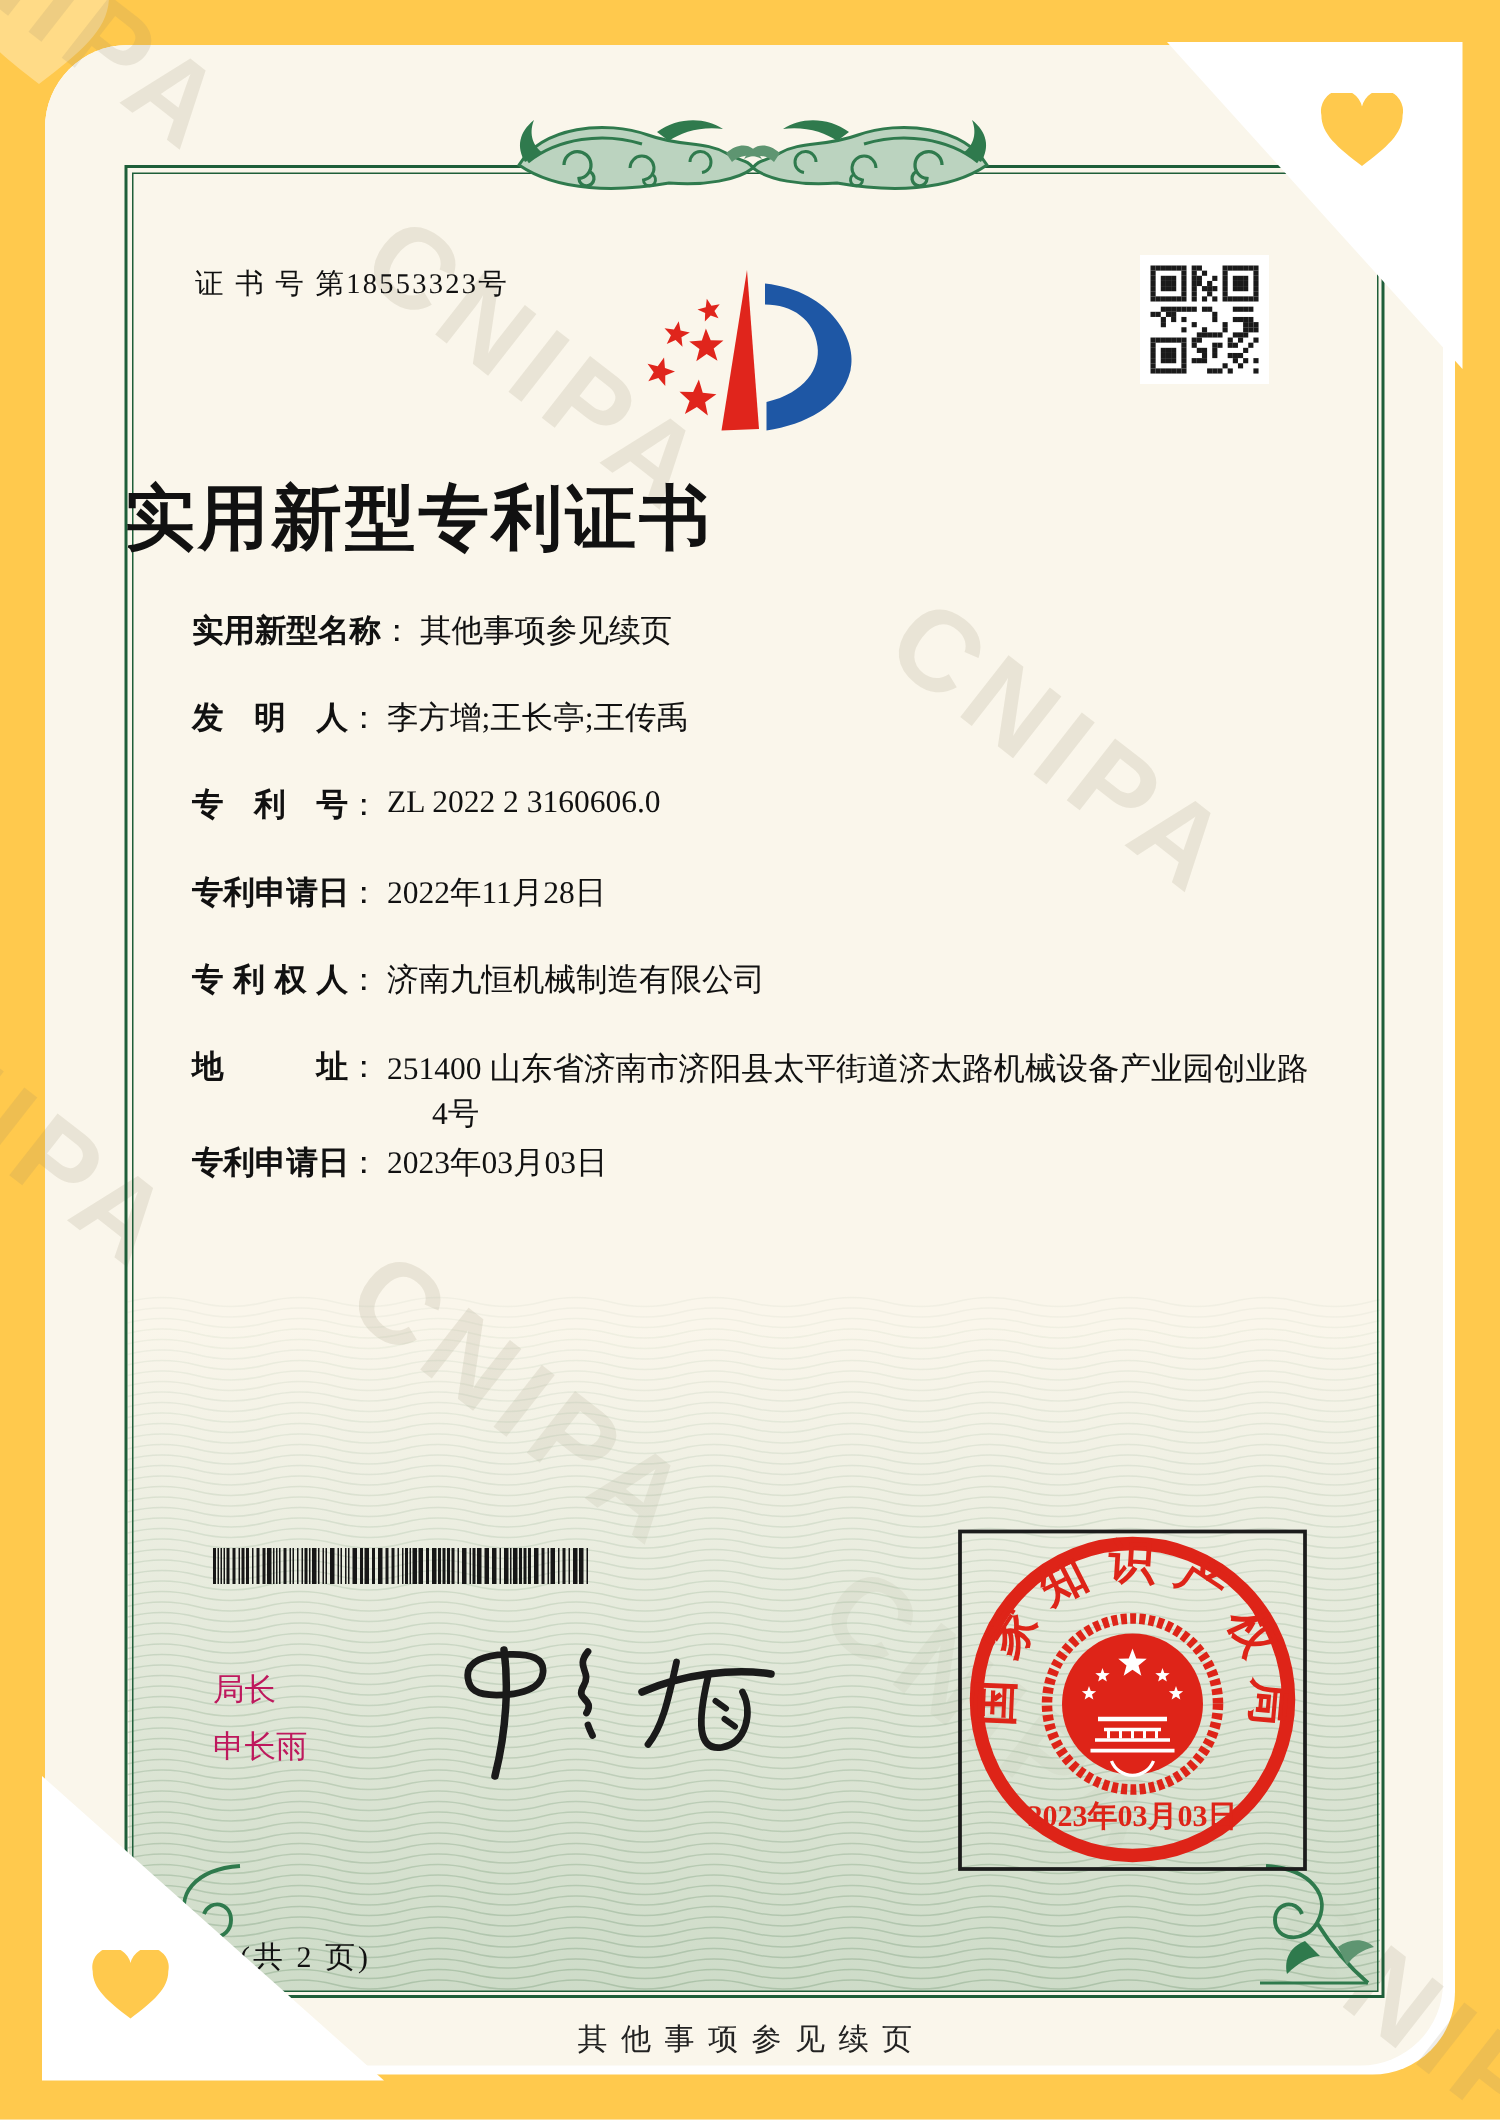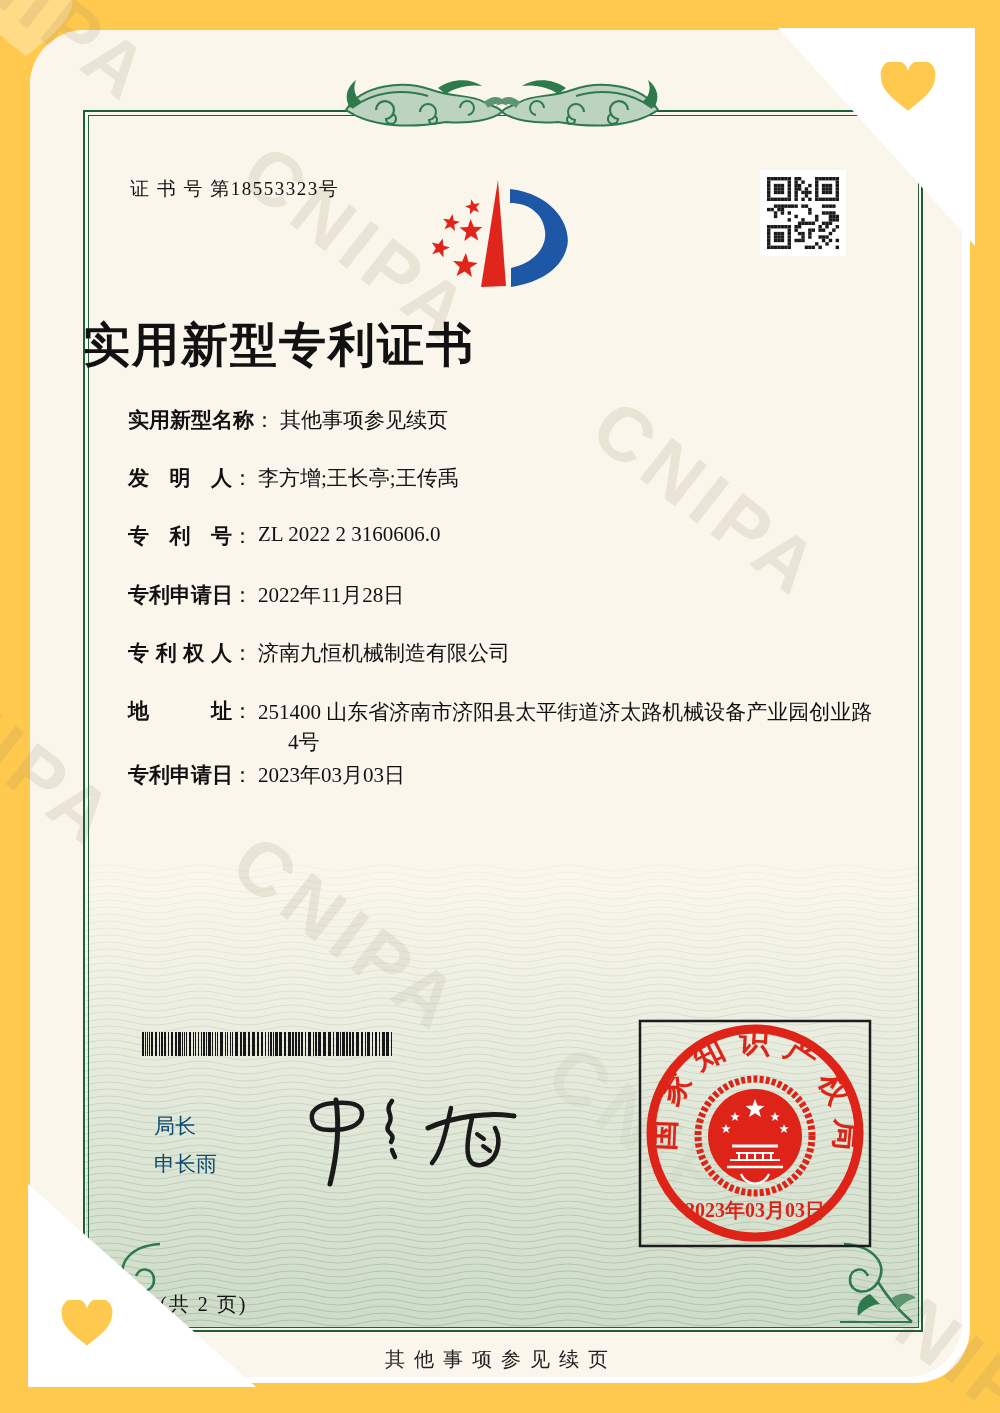--- a/index.html
+++ b/index.html
@@ -35,21 +35,21 @@
   .flabel.w6{width:126px;}
   .fcolon{display:inline-block;width:20px;vertical-align:top;}
   .fvalue{display:inline-block;margin-left:6px;vertical-align:top;}
   .fvalue.wrap{white-space:normal;width:585px;line-height:30px;padding-left:30px;text-indent:-30px;}
   .g2{position:absolute;left:377px;top:0;white-space:nowrap;}
   .flabel.w5b{width:118px;}
   #paras{left:128px;top:802px;width:748px;font-size:19.5px;line-height:36px;z-index:7;}
   #paras p{margin:0;text-indent:2em;}
   #barcode{left:142px;top:1032px;width:256px;height:24px;display:flex;align-items:stretch;z-index:7;}
   #barcode div{background:#161616;}
-  .offc{left:154px;font-size:21px;font-family:"Liberation Sans","DejaVu Sans",sans-serif;color:#0c4a6e;}
+  .offc{left:142px;font-size:21px;font-family:"Liberation Sans","DejaVu Sans",sans-serif;color:#be185d;}
   #pageNum{left:83px;top:1291px;width:836px;font-size:20px;letter-spacing:2px;}
   #noteTxt{left:83px;top:1346px;width:836px;text-align:center;font-size:20px;letter-spacing:9px;color:#222;}
   
   #cuts{left:0;top:0;z-index:8;}
   .heart{z-index:9;}
   #paleHeart{z-index:1;}
 </style>
 </head>
 <body>
 

